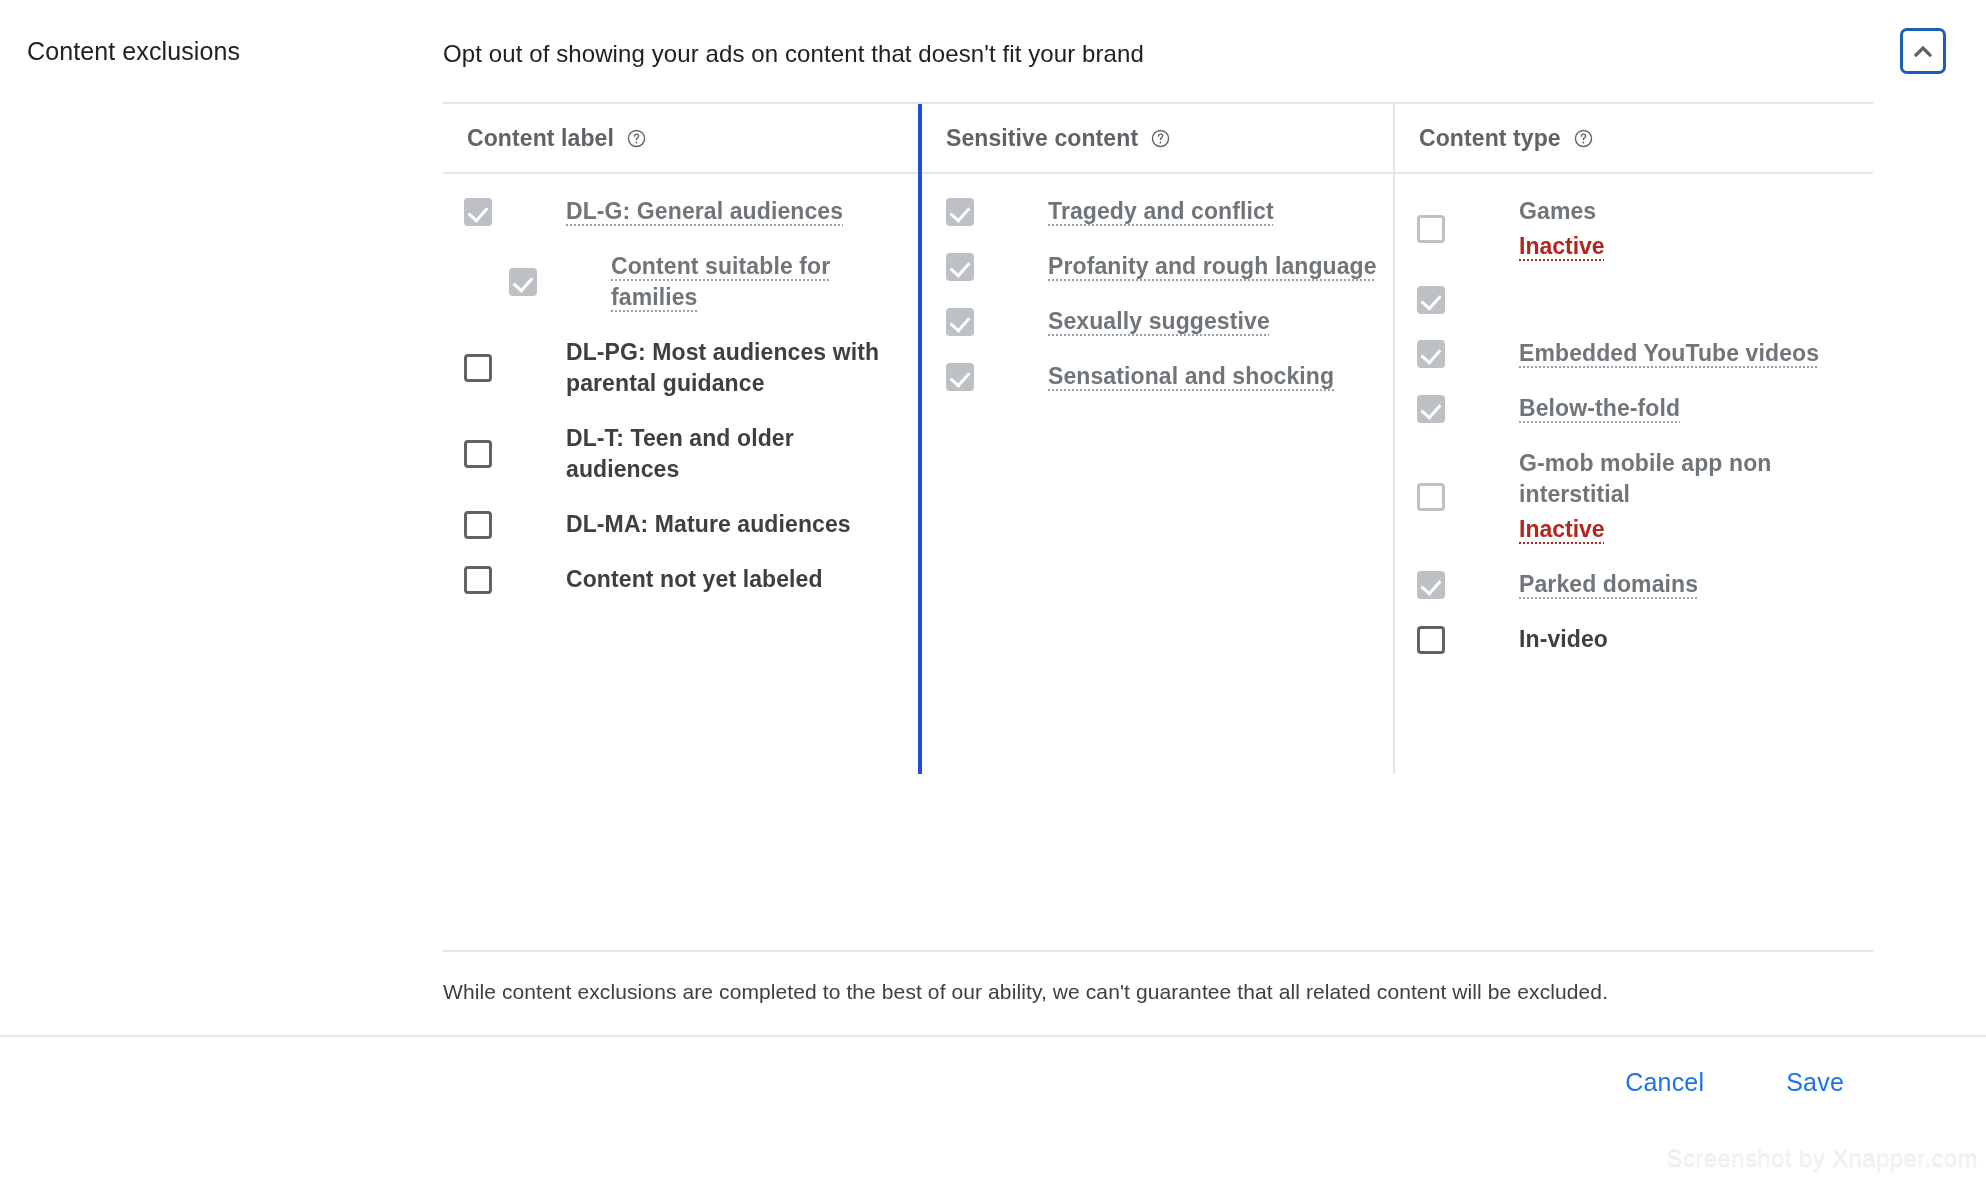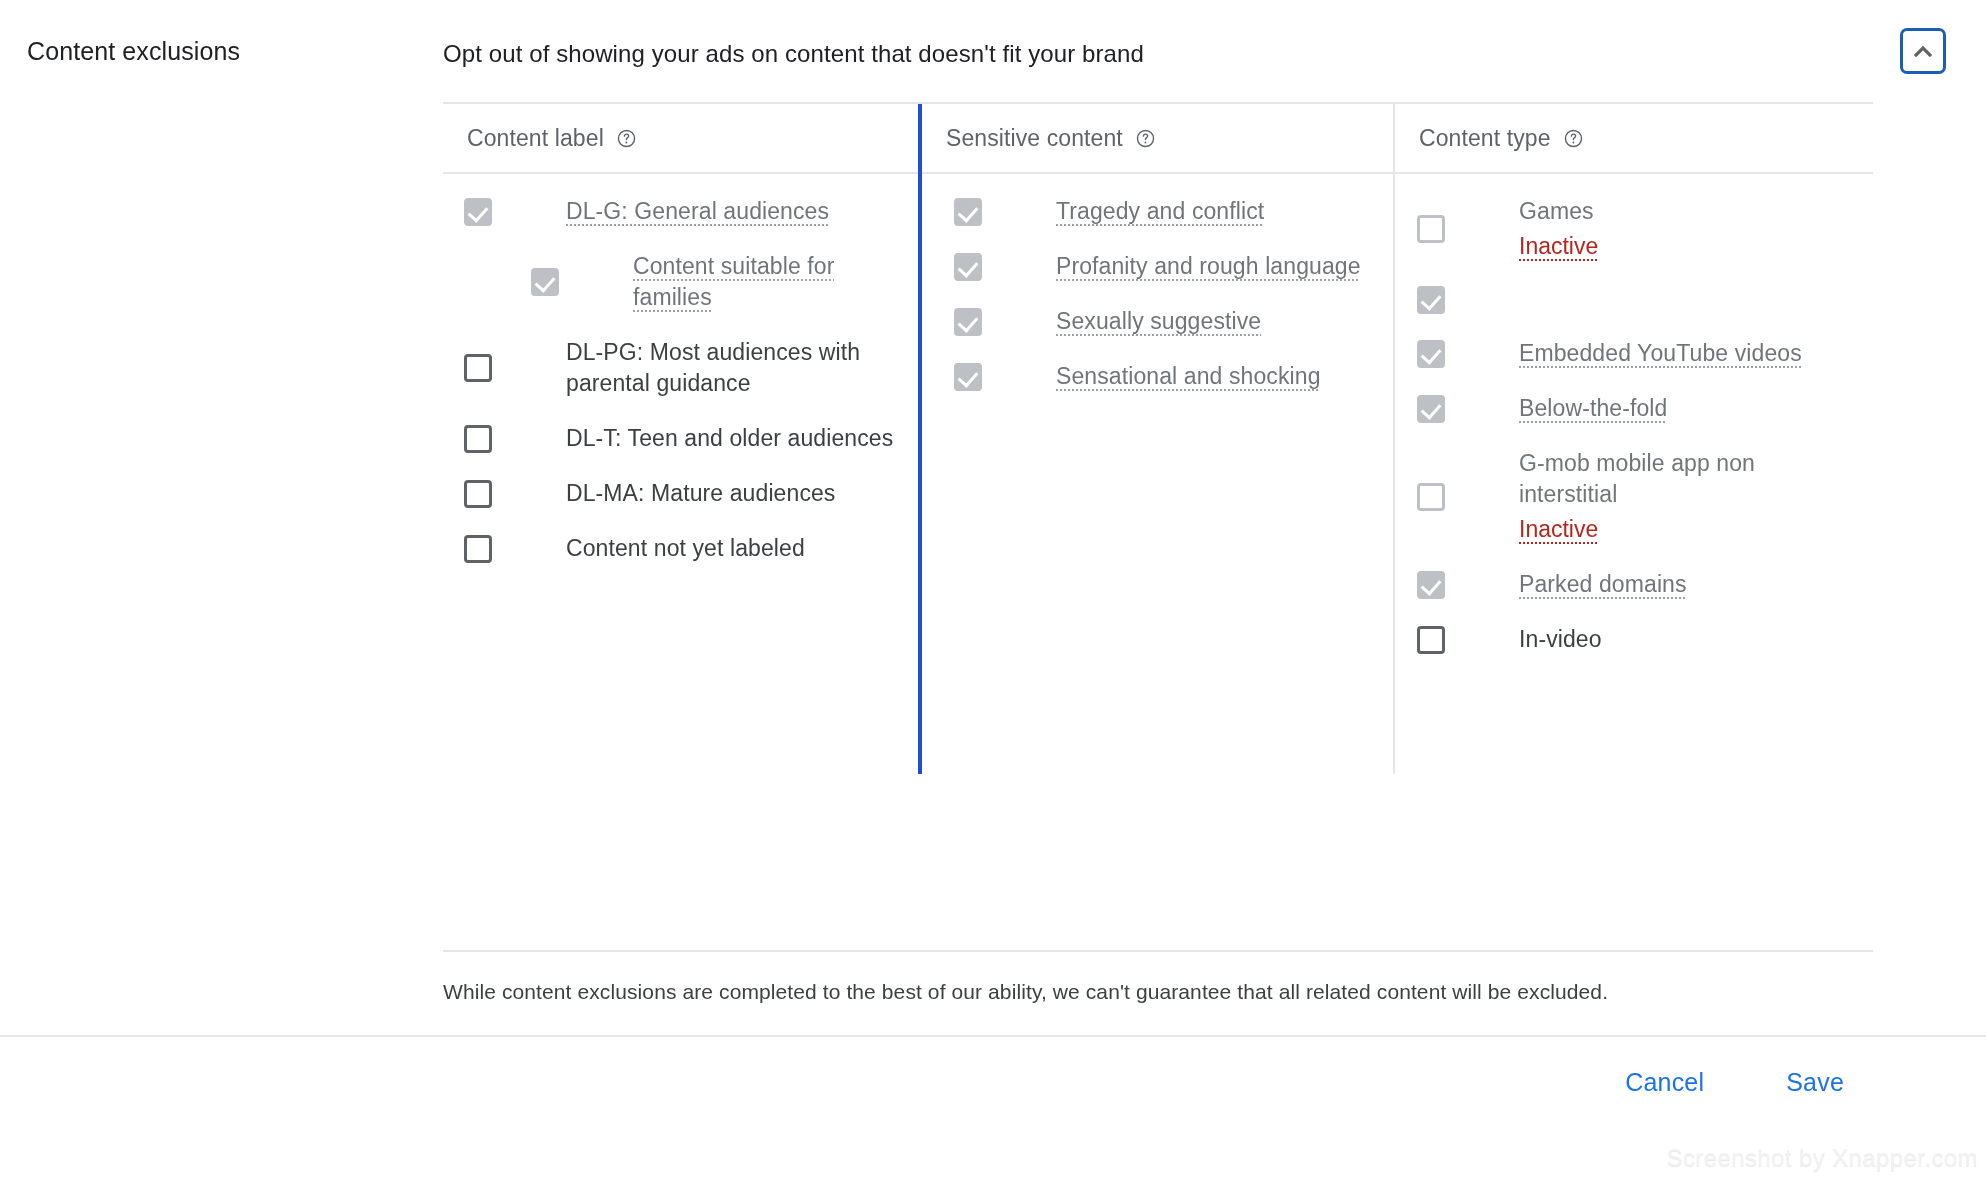--- a/index.html
+++ b/index.html
@@ -69,20 +69,21 @@
 
   
   .cols-wrap {
     position: absolute;
     left: 443px;
     top: 102px;
     width: 1430px;
   }
   .cols-top-border {
     border-top: 2px solid #e4e6e8;
+    font-weight: bold;
   }
   .cols {
     display: flex;
     align-items: stretch;
   }
   .col {
     position: relative;
   }
   .col-1 { width: 475px; }
   .col-2 { width: 475px; border-left: 4px solid #1d4ed8; }
@@ -107,32 +108,32 @@
     display: inline-block;
     flex: 0 0 auto;
   }
   .help-icon svg { display:block; }
 
   .col-body {
     padding: 22px 10px 40px 24px;
     min-height: 600px;
   }
   .col-body.c1 { padding-left: 21px; }
-  .col-body.c2 { padding-left: 24px; margin-left: 8px; }
+  .col-body.c2 { padding-left: 24px; }
   .col-body.c3 { padding-left: 22px; }
 
   
   .cb-row {
     display: flex;
     align-items: flex-start;
     margin-bottom: 24px;
     position: relative;
     gap: 42px;
   }
-  .cb-row.indent { margin-left: 67px; }
+  .cb-row.indent { margin-left: 45px; }
 
   .cb {
     flex: 0 0 auto;
     width: 28px; height: 28px;
     border-radius: 4px;
     position: relative;
     margin-right: 16px;
   }
   
   .cb-holder {

